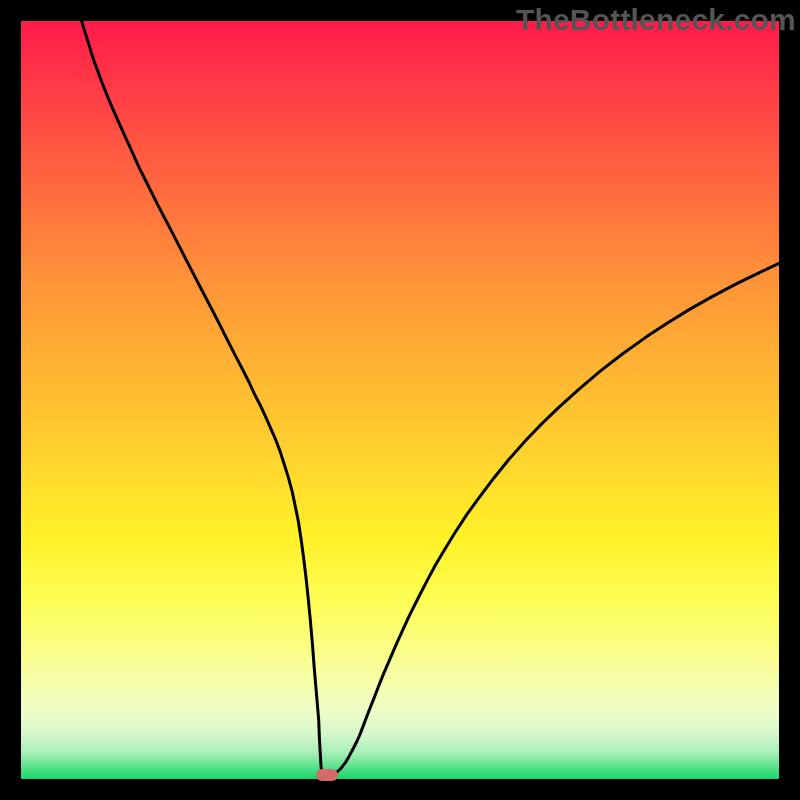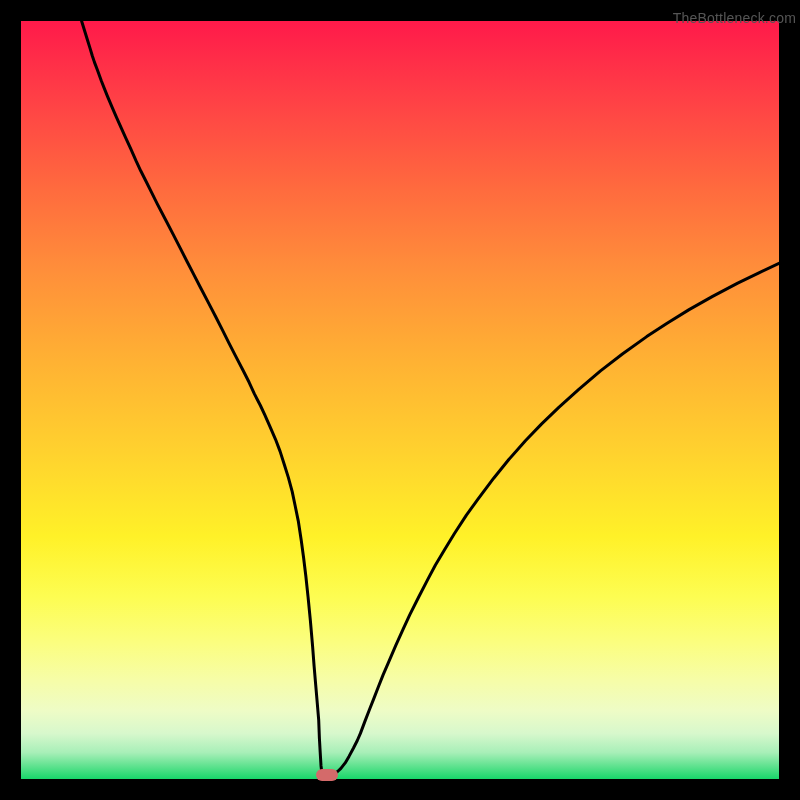--- a/index.html
+++ b/index.html
@@ -30,25 +30,25 @@
       #f6fda8 87%,
       #eefcc6 91%,
       #d7f8cc 94%,
       #a8efb8 96.5%,
       #5fe28f 98.3%,
       #18d66a 100%
     );
   }
   .watermark {
     position: absolute;
-    top: 10px;
+    top: 3px;
     right: 4px;
     color: #555555;
-    font-size: 14px;
-    font-weight: 400;
+    font-size: 30px;
+    font-weight: 700;
     letter-spacing: 0.2px;
     z-index: 5;
   }
   svg.curve {
     position: absolute;
     left: 21px;
     top: 21px;
     width: 758px;
     height: 758px;
     z-index: 3;

